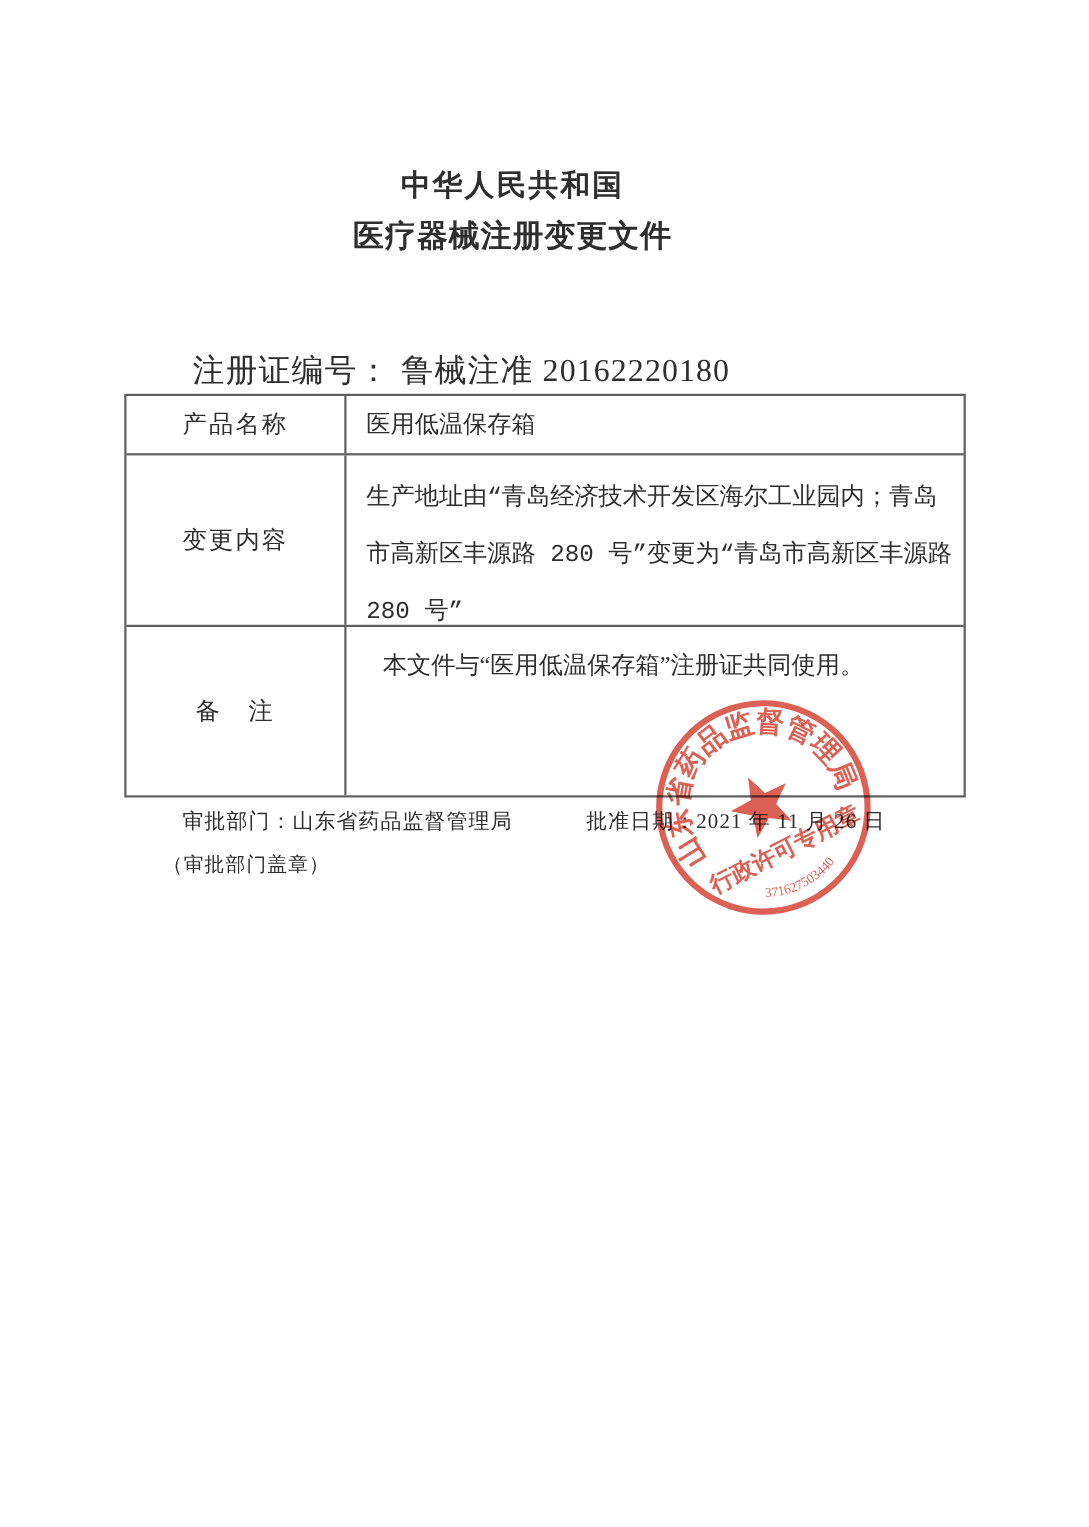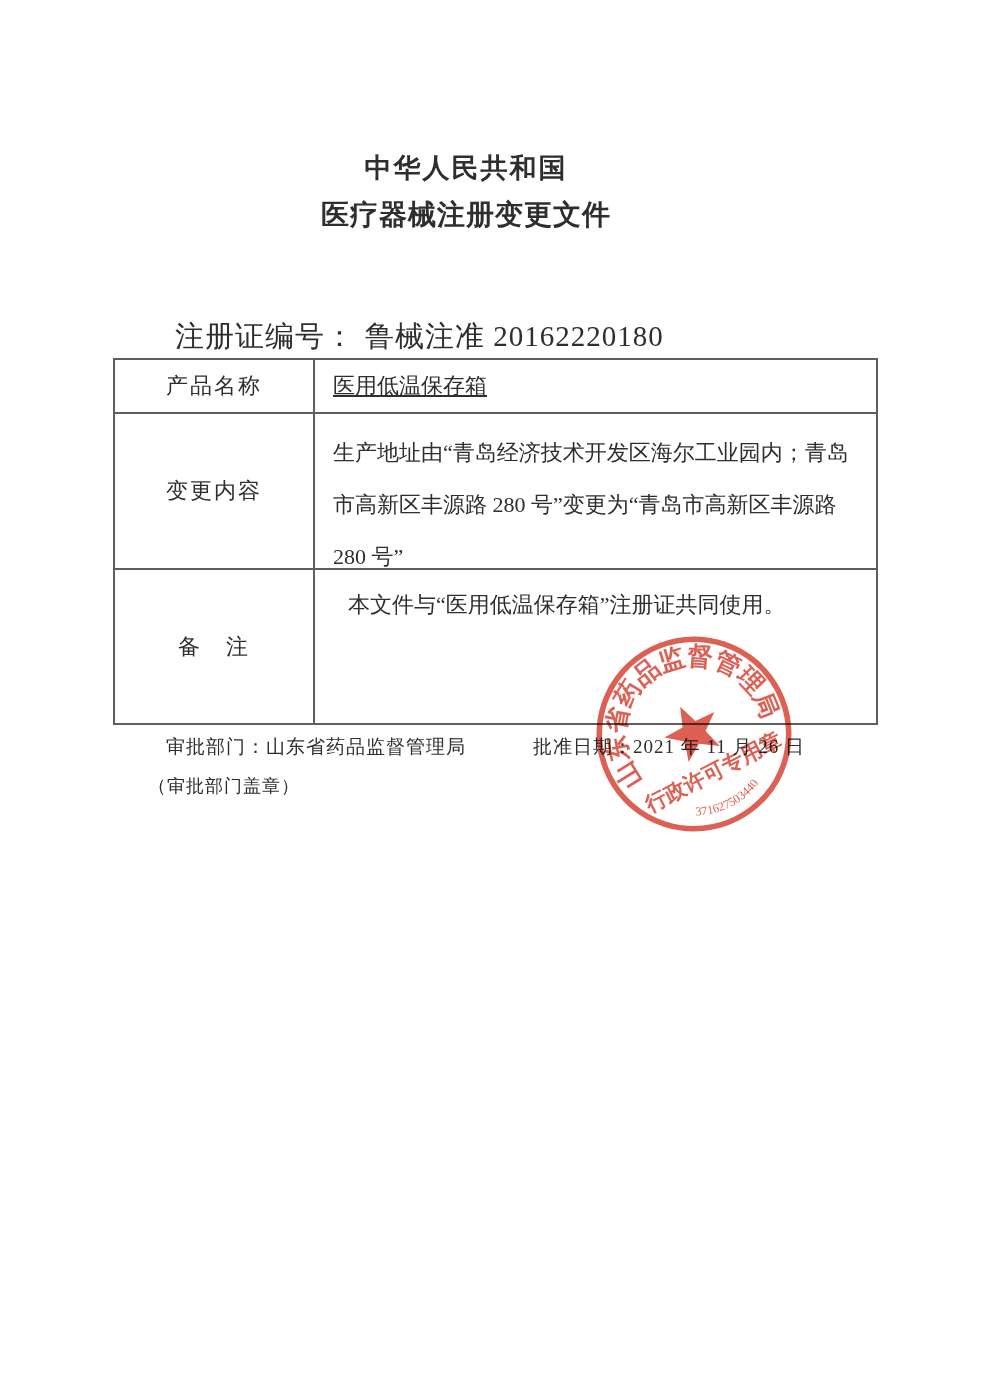--- a/index.html
+++ b/index.html
@@ -30,23 +30,23 @@
   }
   .t-row{display:flex;border-bottom:2px solid #5e5e5e;}
   .t-row:last-child{border-bottom:none;}
   .cell-label{
     width:198px;flex:0 0 198px;border-right:2px solid #5e5e5e;
     display:flex;align-items:center;justify-content:center;
     font-size:22px;letter-spacing:2px;
   }
   .cell-value{flex:1;font-size:22px;}
   .row-product{height:52px;text-align:center;}
-  .row-product .cell-value{display:flex;align-items:center;padding:0 10px 0 18px;text-decoration:underline;}
+  .row-product .cell-value{display:flex;align-items:center;padding:0 10px 0 18px;}
   .row-change{height:154px;}
-  .row-change .cell-value{padding:13px 14px 16px 18px;}
+  .row-change .cell-value{padding:13px 14px 16px 18px;font-family:Liberation Mono, monospace;}
   .row-change .cell-line{line-height:52px;height:52px;white-space:nowrap;}
   .row-remark{height:153px;}
   .row-remark .cell-value{padding:13px 14px 0 33px;}
   .row-remark .cell-line{line-height:44px;}
   .footer-dept{
     position:absolute;left:166px;top:734px;
     font-size:19px;letter-spacing:1px;white-space:nowrap;
   }
   .footer-seal-note{
     position:absolute;left:148px;top:774px;

